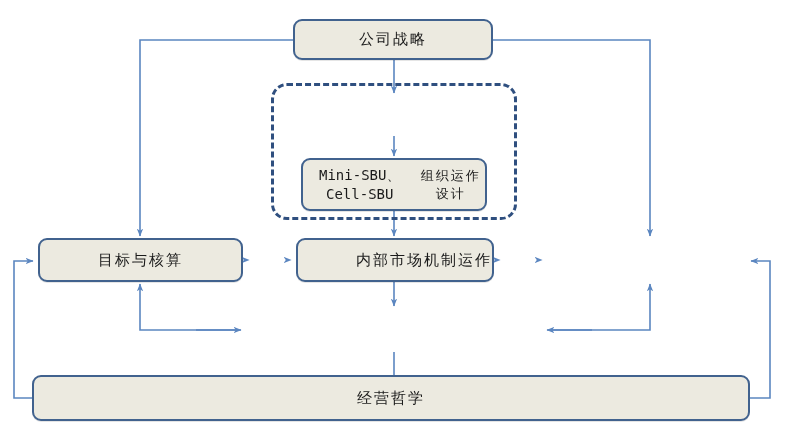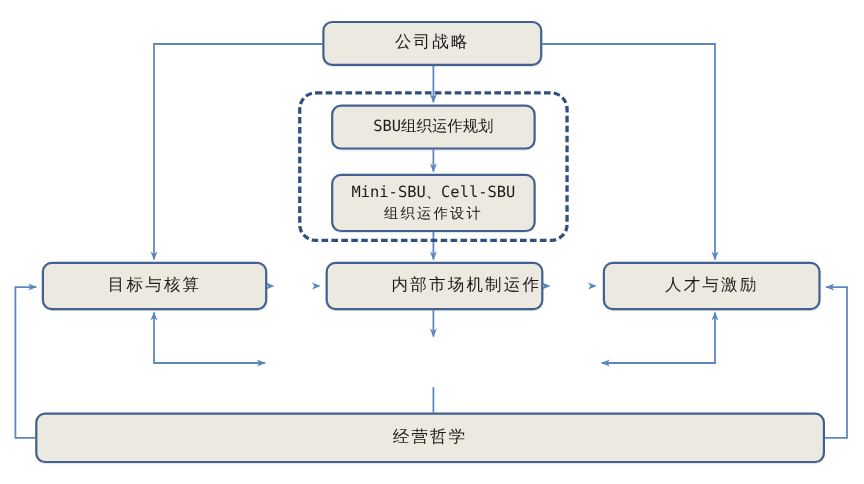--- a/index.html
+++ b/index.html
@@ -42,21 +42,21 @@
     box-sizing:border-box;
     border:3px dashed #2F4F7F;
     border-radius:16px;
     z-index:1;
     background:transparent;
   }
 
   
   #n-strategy      {left:293px;top:19px;  width:200px;height:41px;}
   #n-sbu-plan      {left:301px;top:95px;  width:186px;height:41px;}
-  #n-minisbu       {left:301px;top:158px; width:186px;height:53px;flex-direction:column;align-items:center;}
+  #n-minisbu       {left:301px;top:158px; width:186px;height:53px;flex-direction:row;align-items:center;}
   #n-goal          {left:38px; top:238px; width:205px;height:44px;}
   #n-market        {left:296px;top:238px; width:198px;height:44px;justify-content:flex-end;}
   #n-talent        {left:548px;top:238px; width:198px;height:44px;}
   #n-analysis      {left:238px;top:308px; width:310px;height:44px;}
   #n-philosophy    {left:32px; top:375px; width:718px;height:46px;}
   #dashed-group    {left:271px;top:83px;  width:246px;height:137px;}
 </style>
 </head>
 <body>
 
@@ -109,39 +109,33 @@
       <path d="M750,398 L770,398 L770,261 L751,261" marker-end="url(#ah)"></path>
     </g>
   </svg>
 
   <div id="dashed-group"></div>
 
   <div class="node" id="n-strategy">
     <span>公司战略</span>
   </div>
 
-  <div class="node mono" id="n-sbu-plan">
-    <span>SBU组织运作规划</span>
-  </div>
 
   <div class="node mono" id="n-minisbu">
     <span>Mini-SBU、Cell-SBU</span>
     <span class="l2">组织运作设计</span>
   </div>
 
   <div class="node" id="n-goal">
     <span>目标与核算</span>
   </div>
 
   <div class="node" id="n-market">
     <span>内部市场机制运作</span>
   </div>
 
-  <div class="node" id="n-talent">
-    <span>人才与激励</span>
-  </div>
 
 
   <div class="node" id="n-philosophy">
     <span>经营哲学</span>
   </div>
 
 </div>
 
 </body></html>

